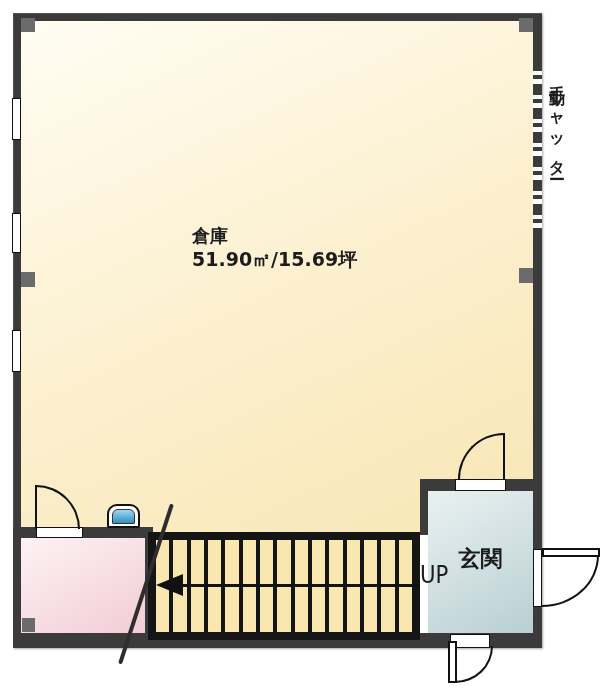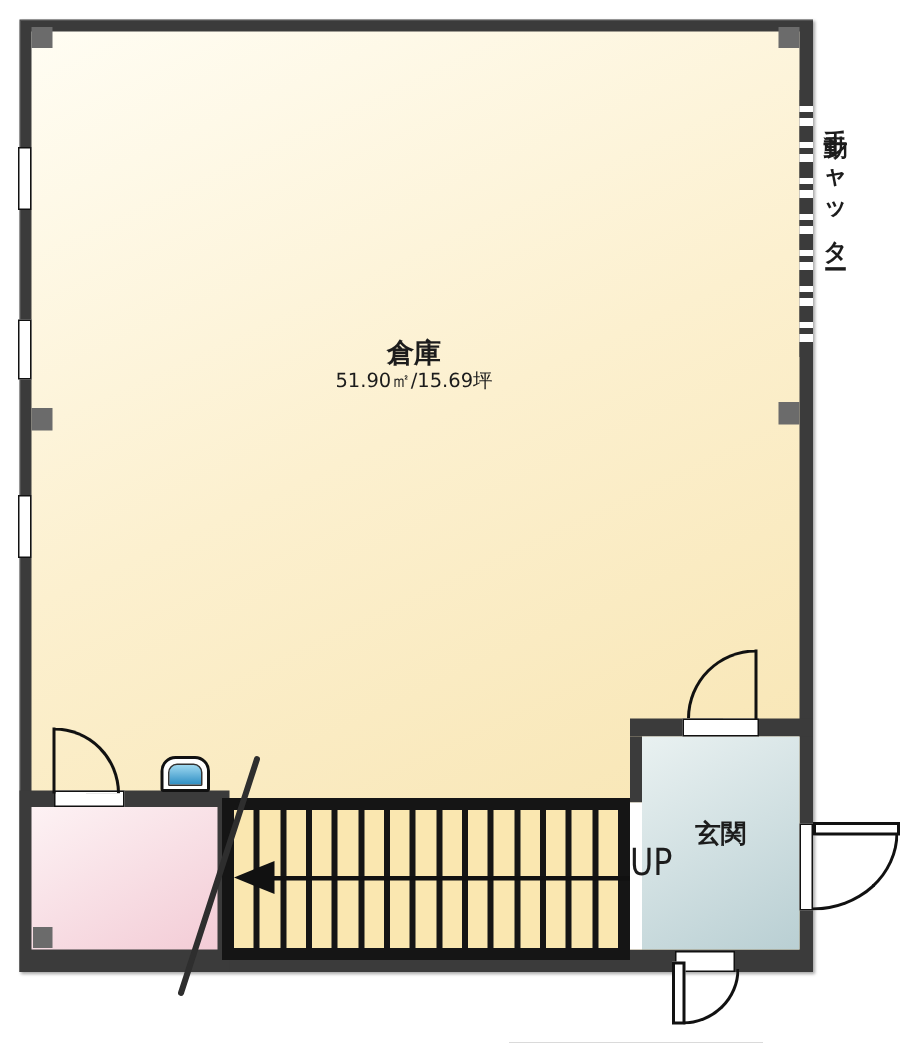--- a/index.html
+++ b/index.html
@@ -31,42 +31,42 @@
   .shutter-label{left:546px;top:73px;height:160px;writing-mode:vertical-rl;
     font-size:16px;font-weight:bold;letter-spacing:4px;white-space:nowrap;}
   
   .pillar{background:var(--pillar);}
   .pil-tl{left:21px;top:18px;width:14px;height:14px;}
   .pil-tr{left:519px;top:18px;width:14px;height:14px;}
   .pil-ml{left:21px;top:272px;width:14px;height:15px;}
   .pil-mr{left:519px;top:268px;width:14px;height:15px;}
   .pil-bl{left:22px;top:618px;width:13px;height:14px;}
   
-  .warehouse-label{left:176px;top:224px;width:200px;text-align:center;line-height:1.3;}
+  .warehouse-label{left:192px;top:224px;width:200px;line-height:1.3;}
   .warehouse-name{font-size:18px;font-weight:bold;}
-  .warehouse-area{font-size:13px;font-weight:normal;white-space:nowrap;}
+  .warehouse-area{font-size:19px;font-weight:bold;white-space:nowrap;}
   
   .storage-walls{left:13px;top:527px;width:140px;height:121px;background:var(--wall);}
   .storage-interior{left:21px;top:538px;width:124px;height:95px;
     background:linear-gradient(150deg,#fdf2f4 0%,#f3ccd6 100%);}
   .storage-label{left:20px;top:570px;width:126px;text-align:center;font-size:17px;font-weight:bold;white-space:nowrap;}
   
   .stairs-frame{left:148px;top:532px;width:272px;height:108px;background:var(--stair-frame);}
   .stairs-treads{left:156px;top:540px;width:256px;height:92px;display:flex;gap:4px;background:var(--stair-frame);}
   .tread{flex:1;background:var(--tread);}
   .stairs-arrow-line{left:178px;top:584px;width:242px;height:3px;background:#111;}
   .stairs-arrow-head{left:156px;top:574px;width:0;height:0;
     border-top:11px solid transparent;border-bottom:11px solid transparent;border-right:27px solid #111;}
   
   .entrance-top-wall{left:420px;top:479px;width:122px;height:12px;background:var(--wall);}
   .entrance-left-stub{left:420px;top:491px;width:8px;height:44px;background:var(--wall);}
   .entrance-open-left{left:420px;top:535px;width:8px;height:98px;background:#ffffff;}
   .entrance-interior{left:428px;top:491px;width:105px;height:142px;
     background:linear-gradient(150deg,#e9f1f1 0%,#b9cfd3 100%);}
-  .entrance-label{left:428px;top:544px;width:105px;text-align:center;font-size:17px;font-weight:bold;}
+  .entrance-label{left:428px;top:544px;width:105px;text-align:center;font-size:22px;font-weight:bold;}
   .up-label{left:420px;top:560px;font-size:25px;font-weight:400;transform:scaleX(.85);transform-origin:left top;}
   
   .sill{background:#ffffff;border:1px solid #111;box-sizing:border-box;}
   .sill-storage{left:36px;top:527px;width:47px;height:11px;}
   .sill-entrance-top{left:455px;top:479px;width:51px;height:12px;}
   .sill-entrance-right{left:533px;top:549px;width:9px;height:58px;}
   .sill-entrance-bottom{left:450px;top:634px;width:40px;height:14px;}
   
   .leaf-line{background:#111;}
   .leaf-storage{left:35px;top:485px;width:2px;height:44px;}

